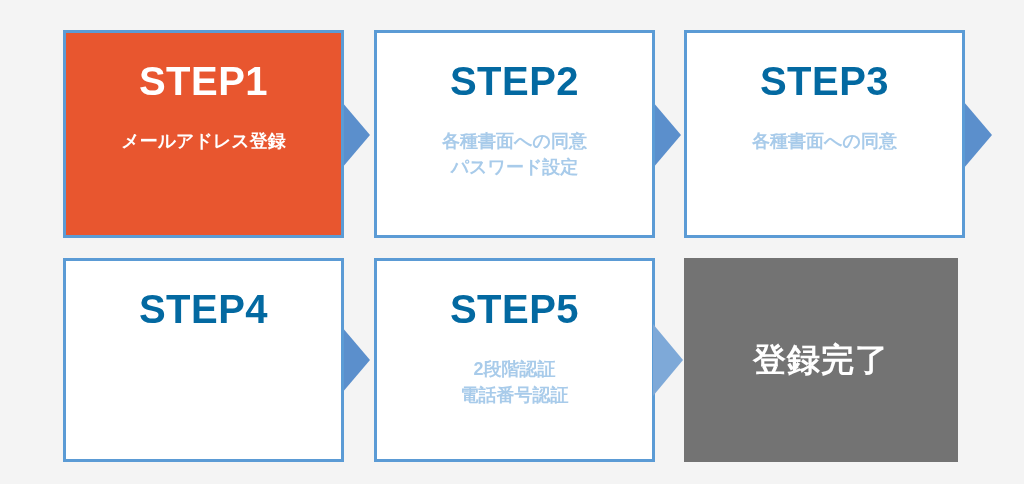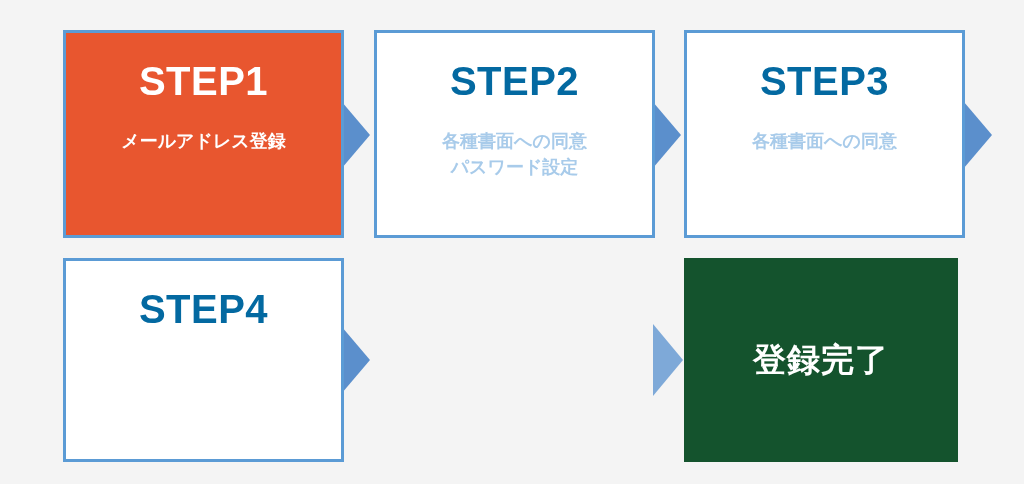--- a/index.html
+++ b/index.html
@@ -31,21 +31,21 @@
     border: 3px solid #5b9bd5;
     z-index: 2;
   }
 
   .step-box.active {
     background: #e8562f;
     border-color: #5b9bd5;
   }
 
   .step-box.complete {
-    background: #14532d;
+    background: #737373;
     border: none;
     justify-content: center;
   }
 
   .step-title {
     font-size: 40px;
     font-weight: bold;
     letter-spacing: 0.5px;
     color: #0369a1;
     line-height: 1;
@@ -124,20 +124,25 @@
   </div>
 
   <div class="arrow" style="left:958px; top:95px;"></div>
 
   <div class="step-box" style="left:63px; top:258px; width:281px; height:204px;">
     <div class="step-title">STEP4</div>
   </div>
 
   <div class="arrow" style="left:336px; top:320px;"></div>
 
+  <div class="step-box" style="left:374px; top:258px; width:281px; height:204px;">
+    <div class="step-title">STEP5</div>
+    <div class="step-desc">2段階認証
+電話番号認証</div>
+  </div>
 
   <div class="arrow light" style="left:653px; top:324px;"></div>
 
   <div class="step-box complete" style="left:684px; top:258px; width:274px; height:204px;">
     <div class="complete-label">登録完了</div>
   </div>
 
 </div>
 
 </body></html>

